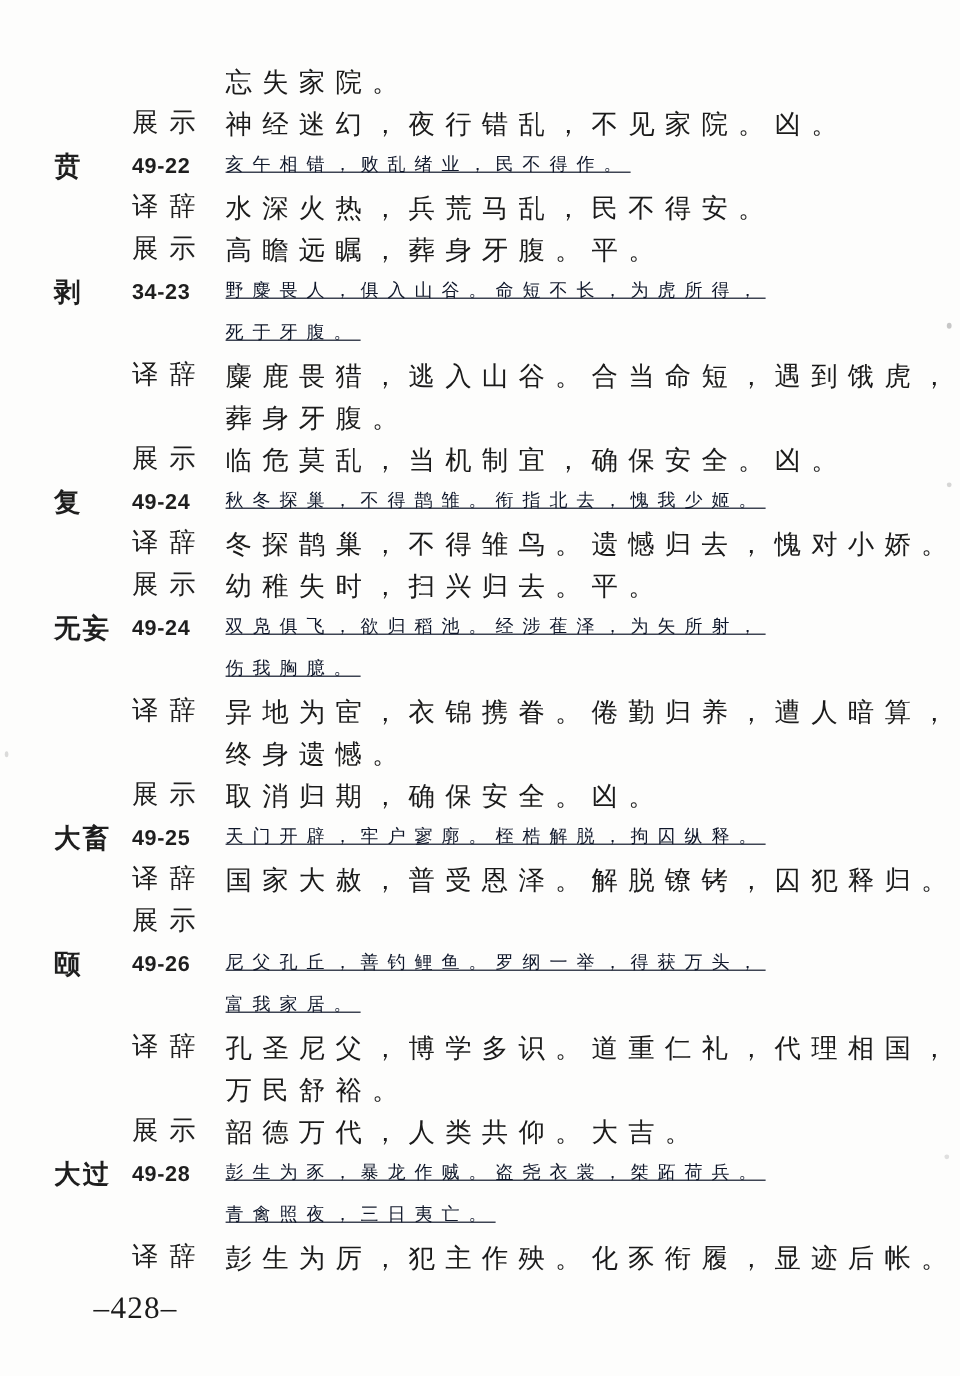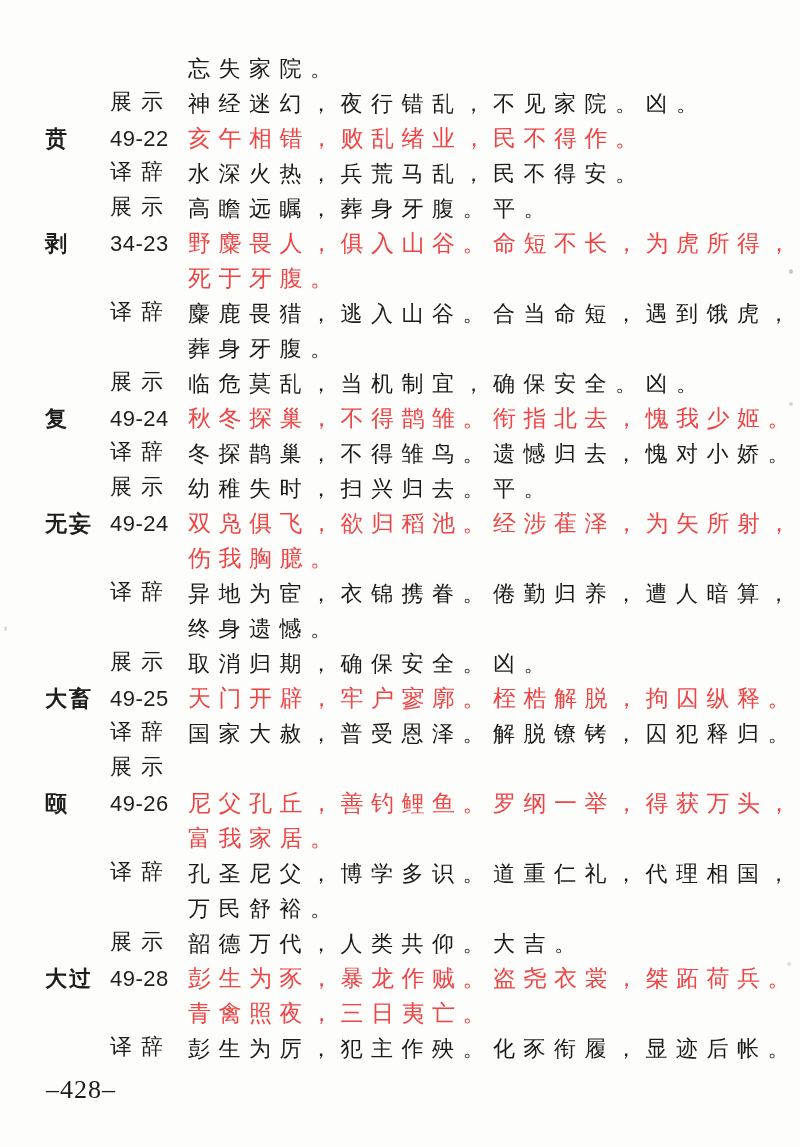--- a/index.html
+++ b/index.html
@@ -40,40 +40,41 @@
   .label {
     grid-column: 3;
   }
   .label.cap {
     font-family: Liberation Mono, monospace;
     font-size: 22px;
     letter-spacing: 9px;
   }
   .label.num {
     font-family: "Liberation Sans", sans-serif;
-    font-weight: 400;
-    font-size: 22px;
+    font-weight: 700;
+    font-size: 18px;
     letter-spacing: 0.5px;
   }
   .text {
     grid-column: 4;
   }
   .text.prose {
     font-size: 22px;
     letter-spacing: 8.5px;
     color: #1b1b1b;
   }
   .text.verse {
-    font-size: 23px;
+    font-size: 15px;
     letter-spacing: 7.5px;
-    color: #ef4444;
+    color: #0f172a;
+    text-decoration: underline;
   }
   .page-number {
     position: absolute;
-    left: 46px;
+    left: 78px;
     top: 1072px;
     font-family: "Liberation Serif", serif;
     font-size: 26px;
     letter-spacing: 1px;
     line-height: 35px;
     color: #1b1b1b;
   }
   .speck {
     position: absolute;
     background: #9a9a9a;

